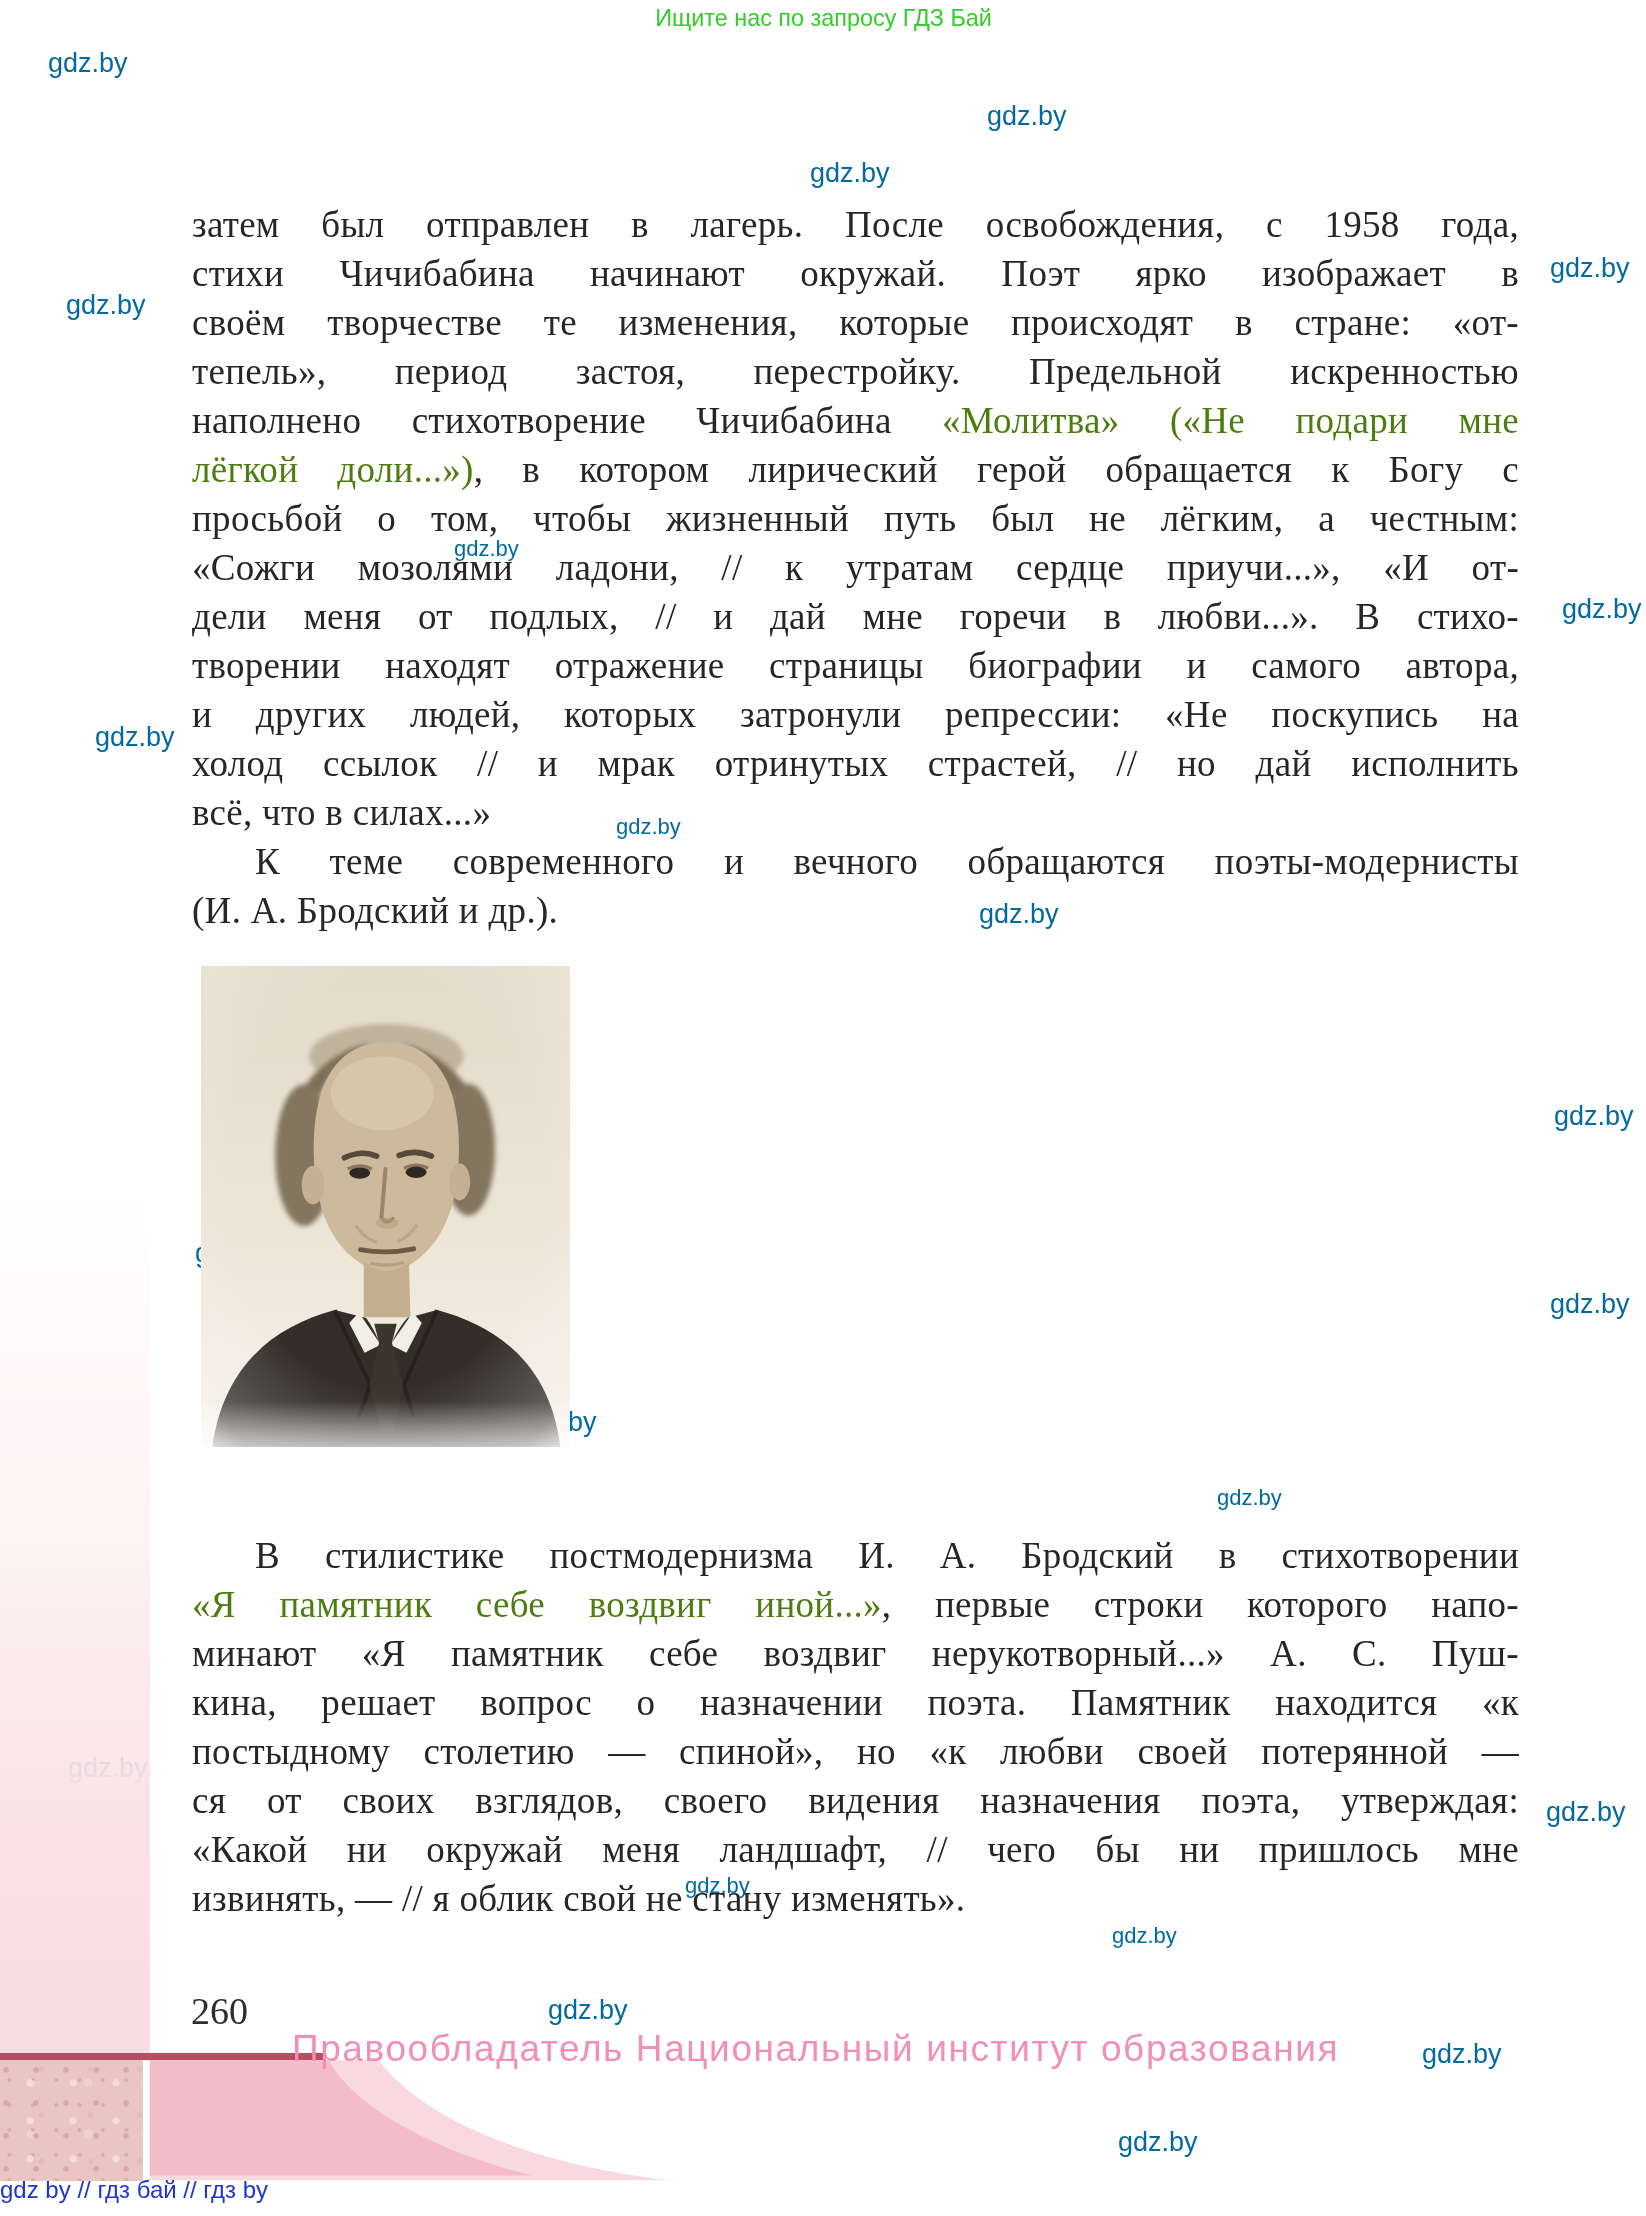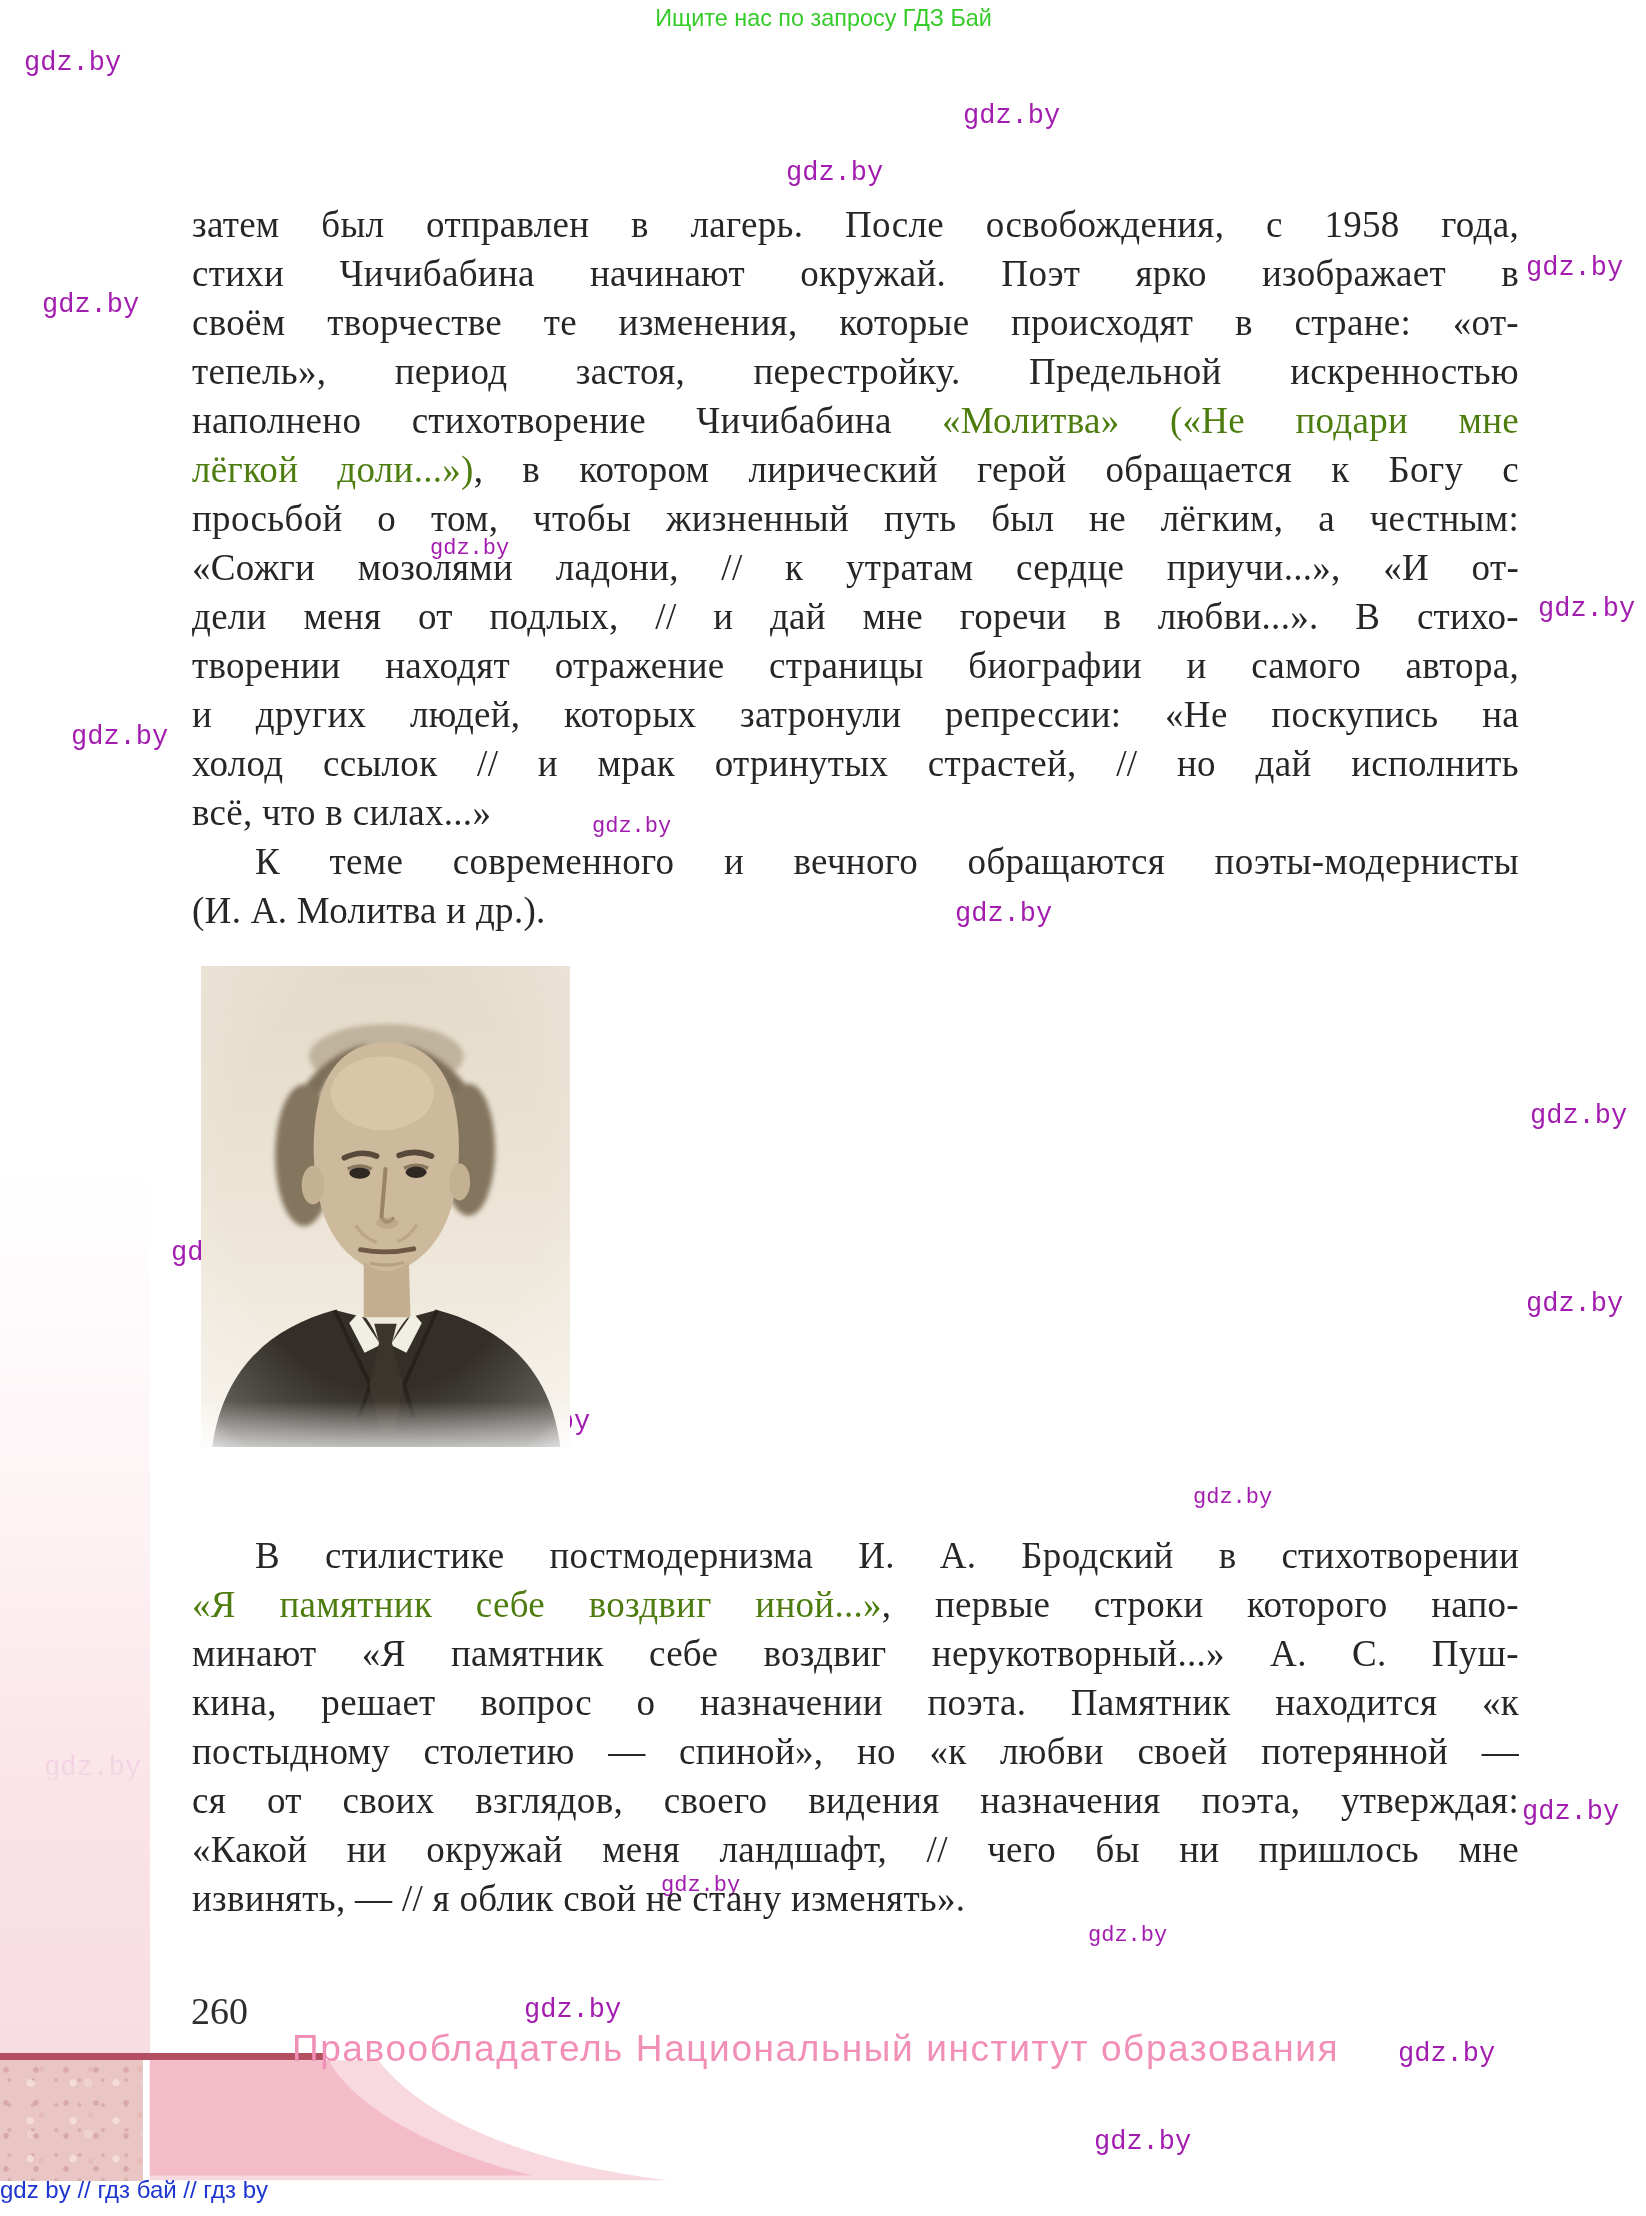--- a/index.html
+++ b/index.html
@@ -6,22 +6,22 @@
   body{
     width:1647px;height:2216px;position:relative;background:#ffffff;
     font-family:"Liberation Serif", serif;overflow:hidden;
   }
   .page{position:absolute;left:0;top:0;width:1647px;height:2216px;}
   .promo{
     position:absolute;top:4.8px;left:0;width:100%;text-align:center;
     font-family:"Liberation Sans", sans-serif;font-size:23.4px;color:#35cb28;
   }
   .wm{
-    position:absolute;color:#a21caf;font-family:Liberation Mono, monospace;
-    font-size:27px;white-space:nowrap;line-height:1;
+    position:absolute;color:#0369a1;font-family:Liberation Sans, sans-serif;
+    font-size:27px;white-space:nowrap;line-height:1;margin-left:24px;
   }
   .wm.s{font-size:22px;}
   .col{position:absolute;left:192px;width:1327px;color:#262626;}
   .col.rc{left:621px;width:897px;}
   .ln{
     height:49px;line-height:49px;font-size:37px;letter-spacing:0.3px;
     text-align:justify;text-align-last:justify;white-space:nowrap;
   }
   .ln.left{text-align:center;text-align-last:left;}
   .ln.ind{text-indent:63px;}
@@ -109,21 +109,21 @@
     <div class="ln"><span>наполнено стихотворение Чичибабина </span><span class="red">«Молитва» («Не подари мне</span></div>
     <div class="ln"><span class="red">лёгкой доли...»)</span><span>, в котором лирический герой обращается к Богу с</span></div>
     <div class="ln">просьбой о том, чтобы жизненный путь был не лёгким, а честным:</div>
     <div class="ln">«Сожги мозолями ладони, // к утратам сердце приучи...», «И от-</div>
     <div class="ln">дели меня от подлых, // и дай мне горечи в любви...». В стихо-</div>
     <div class="ln">творении находят отражение страницы биографии и самого автора,</div>
     <div class="ln">и других людей, которых затронули репрессии: «Не поскупись на</div>
     <div class="ln">холод ссылок // и мрак отринутых страстей, // но дай исполнить</div>
     <div class="ln left">всё, что в силах...»</div>
     <div class="ln ind">К теме современного и вечного обращаются поэты-модернисты</div>
-    <div class="ln left">(И. А. Молитва и др.).</div>
+    <div class="ln left">(И. А. Бродский и др.).</div>
   </div>
 
   <div class="photo">
     <svg viewBox="0 0 458 597">
       <defs>
         <linearGradient id="bgG" x1="0" y1="0" x2="0" y2="1">
           <stop offset="0" stop-color="#e3dac9"></stop>
           <stop offset="0.45" stop-color="#ebe3d4"></stop>
           <stop offset="1" stop-color="#f5f1e9"></stop>
         </linearGradient>

